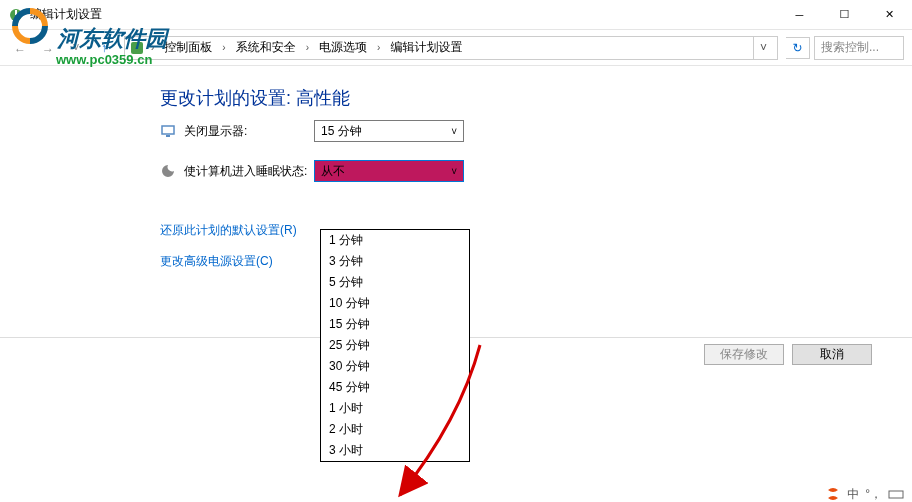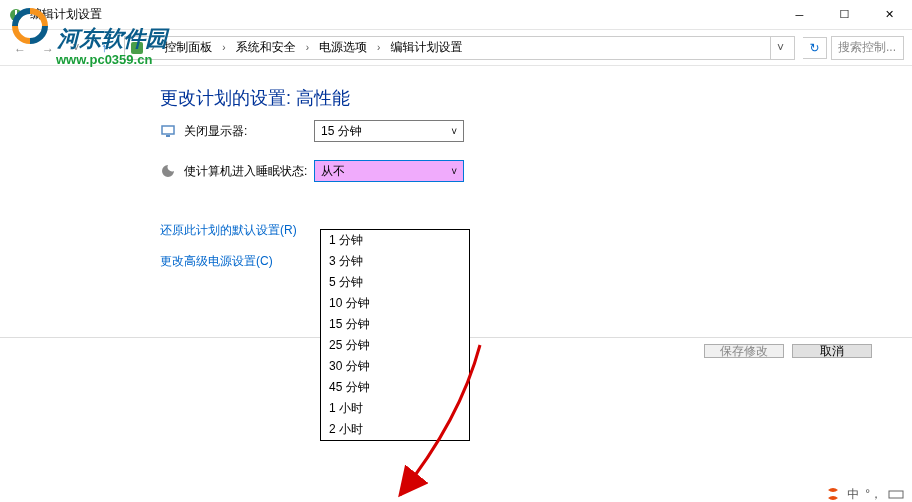--- a/index.html
+++ b/index.html
@@ -13,44 +13,44 @@
     
     .navbar { height: 36px; border-bottom: 1px solid #e5e5e5; display: flex; align-items: center; padding: 0 8px; gap: 4px; }
     .nav-arrow { width: 24px; height: 24px; display: flex; align-items: center; justify-content: center; color: #888; }
     .nav-arrow.enabled { color: #0066cc; }
     .breadcrumb { flex: 1; display: flex; align-items: center; height: 24px; border: 1px solid #ccc; padding: 0 4px; gap: 2px; margin: 0 4px; }
     .bc-icon { width: 16px; height: 16px; }
     .bc-chev { color: #555; font-size: 10px; padding: 0 4px; }
     .bc-item { font-size: 12px; color: #000; padding: 2px 4px; }
     .bc-dropdown { width: 20px; height: 22px; border-left: 1px solid #ccc; display: flex; align-items: center; justify-content: center; color: #555; }
     .bc-refresh { width: 24px; height: 22px; border: 1px solid #ccc; border-left: none; display: flex; align-items: center; justify-content: center; color: #0066cc; }
-    .search { width: 73px; height: 24px; border: 1px solid #ccc; padding: 0 6px; font-size: 12px; color: #888; display: flex; align-items: center; }
+    .search { width: 90px; height: 24px; border: 1px solid #ccc; padding: 0 6px; font-size: 12px; color: #888; display: flex; align-items: center; }
     
     .watermark { position: absolute; top: 4px; left: 6px; z-index: 100; pointer-events: none; }
     .wm-logo { display: inline-block; }
     .wm-text { font-size: 22px; font-weight: bold; color: #0a5c8a; font-style: italic; }
     .wm-url { font-size: 13px; color: #1a9e3a; font-weight: bold; display: block; margin-top: -2px; margin-left: 50px; }
     
     .content { padding: 20px 0 0 160px; }
     .page-title { font-size: 18px; color: #003399; margin-bottom: 10px; }
     .page-subtitle { font-size: 12px; color: #000; margin-bottom: 30px; }
     
     .setting-row { display: flex; align-items: center; margin-bottom: 18px; }
     .setting-icon { width: 16px; height: 16px; margin-right: 8px; }
     .setting-label { width: 130px; font-size: 12px; color: #000; }
     .setting-select { width: 150px; height: 22px; border: 1px solid #7a7a7a; background: #fff; padding: 0 6px; font-size: 12px; display: flex; align-items: center; justify-content: space-between; }
-    .setting-select.open { background: #f0abfc; border-color: #0078d7; gap: 20px; }
+    .setting-select.open { background: #be185d; border-color: #0078d7; gap: 20px; }
     .sel-chev { color: #000; font-size: 10px; }
     
     .links { margin-top: 40px; }
     .link { color: #0066cc; font-size: 12px; display: block; margin-bottom: 14px; cursor: pointer; }
     
     .divider { position: absolute; top: 337px; left: 0; right: 0; height: 1px; background: #ddd; }
     .footer-btns { position: absolute; top: 344px; right: 40px; display: flex; gap: 8px; }
-    .btn { width: 80px; height: 14px; border: 1px solid #adadad; background: #e1e1e1; font-size: 12px; display: flex; align-items: center; justify-content: center; }
+    .btn { width: 80px; height: 21px; border: 1px solid #adadad; background: #e1e1e1; font-size: 12px; display: flex; align-items: center; justify-content: center; }
     .btn.disabled { color: #888; background: #f0f0f0; }
     
     .dropdown { position: absolute; top: 229px; left: 320px; width: 150px; border: 1px solid #000; background: #fff; z-index: 50; }
     .dd-item { padding: 2px 8px; font-size: 12px; color: #000; }
     
     .arrow-anno { position: absolute; top: 340px; left: 370px; z-index: 60; pointer-events: none; }
     
     .taskbar { position: absolute; bottom: 0; right: 0; height: 16px; display: flex; align-items: center; gap: 6px; padding-right: 8px; font-size: 12px; }
     .tb-icon { width: 16px; height: 16px; }
   </style>
@@ -147,20 +147,21 @@
     <div class="dd-item">1 分钟</div>
     <div class="dd-item">3 分钟</div>
     <div class="dd-item">5 分钟</div>
     <div class="dd-item">10 分钟</div>
     <div class="dd-item">15 分钟</div>
     <div class="dd-item">25 分钟</div>
     <div class="dd-item">30 分钟</div>
     <div class="dd-item">45 分钟</div>
     <div class="dd-item">1 小时</div>
     <div class="dd-item">2 小时</div>
+    <div class="dd-item">3 小时</div>
   </div>
 
 <svg class="arrow-anno" width="130" height="170">
   <defs>
       <marker id="ah" markerWidth="12" markerHeight="12" refX="9" refY="5" orient="auto">
         <path d="M0,0 L10,5 L0,10 Z" fill="#d40000"></path>
       </marker>
     </defs>
   <path d="M110,5 Q90,80 30,155" stroke="#d40000" stroke-width="3" fill="none" marker-end="url(#ah)"></path>
 </svg>

